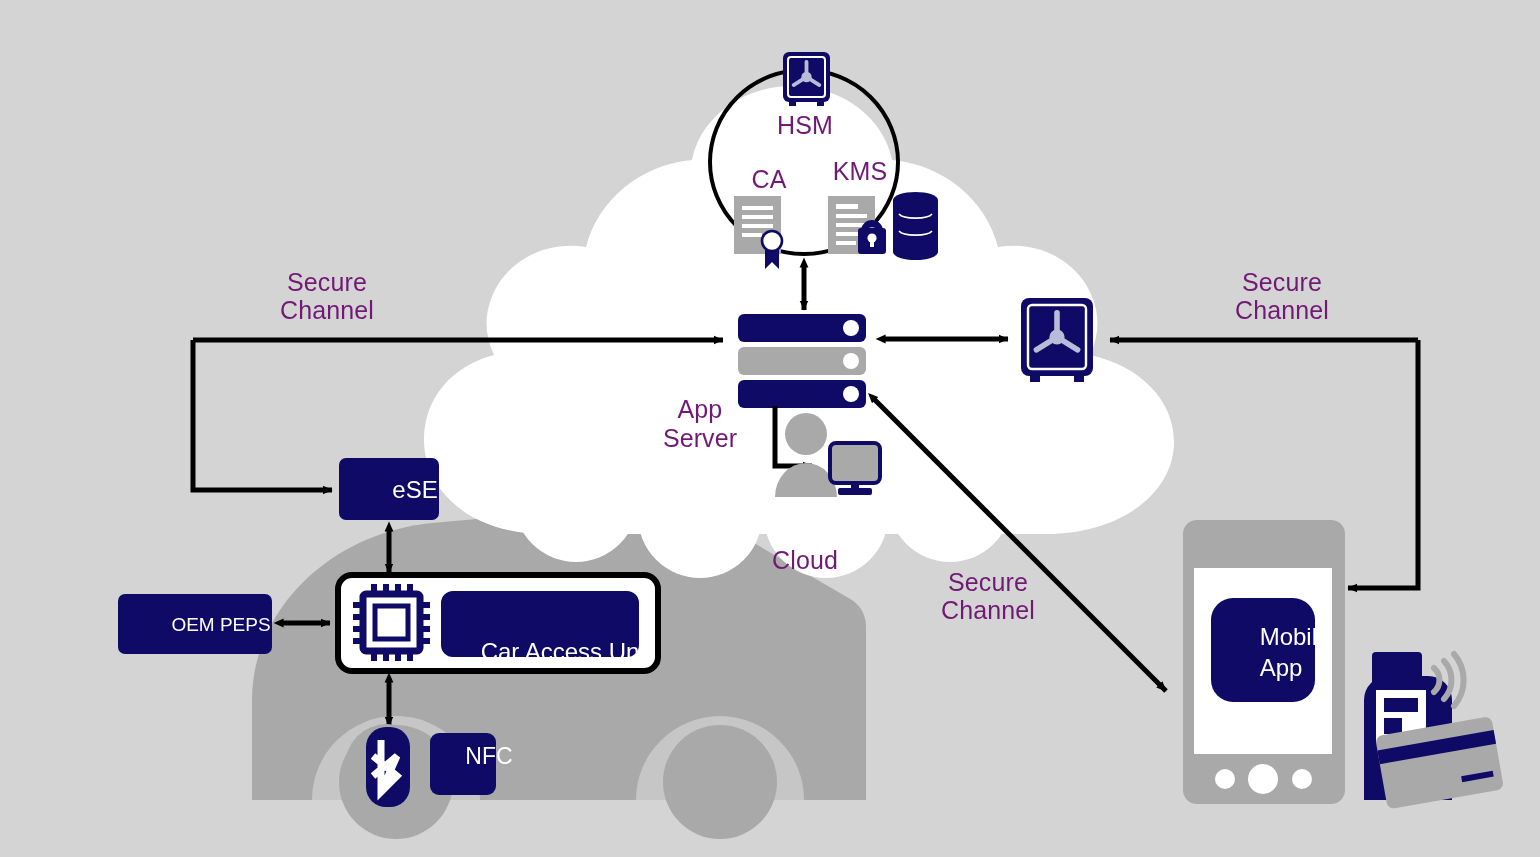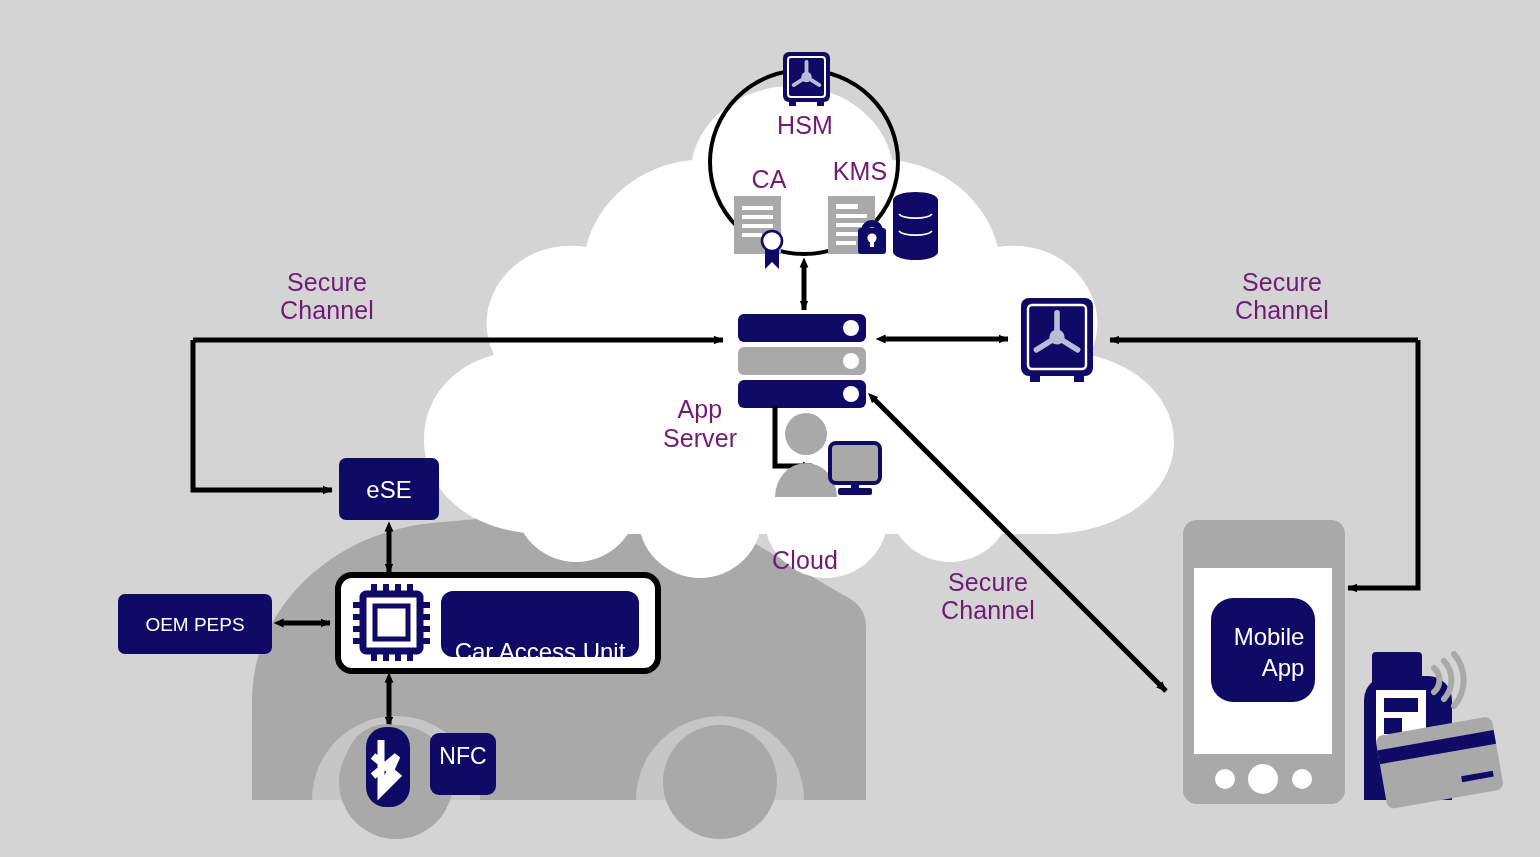--- a/index.html
+++ b/index.html
@@ -19,23 +19,23 @@
     line-height:27px;
     text-align:center;
     white-space:pre-line;
     letter-spacing:0.1px;
   }
   .boxlabel{
     position:absolute;
     color:#ffffff;
     font-size:24px;
     line-height:26px;
-    text-align:right;
+    text-align:left;
     white-space:pre-line;
-    display:flex;align-items:center;justify-content:center;
+    display:flex;align-items:center;justify-content:center;padding-left:26px;
   }
   
   #lab-hsm{left:735px;top:112px;width:140px;}
   #lab-ca{left:712px;top:166px;width:114px;}
   #lab-kms{left:800px;top:158px;width:120px;}
   #lab-appserver{left:630px;top:395px;width:140px;line-height:29px;}
   #lab-cywall{left:982px;top:382px;width:150px;line-height:29px;}
   #lab-cloud{left:737px;top:547px;width:136px;text-align:center;}
   #lab-sc-left{left:247px;top:268px;width:160px;line-height:28px;}
   #lab-sc-right{left:1202px;top:268px;width:160px;line-height:28px;}

